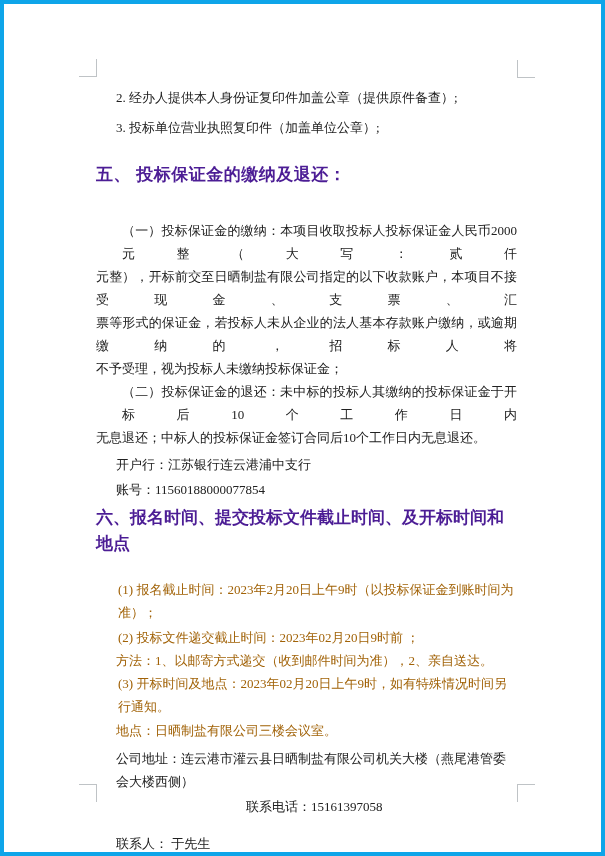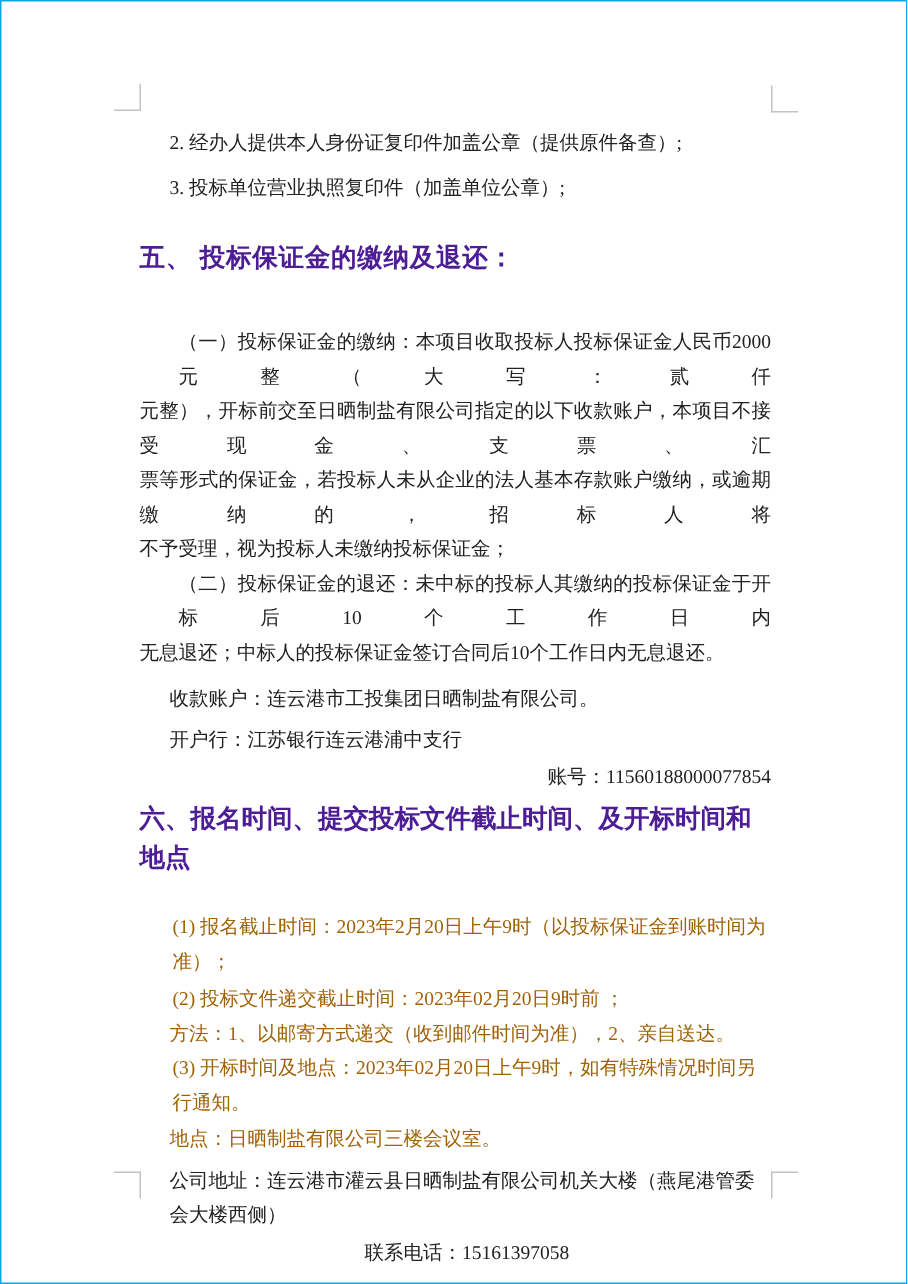--- a/index.html
+++ b/index.html
@@ -2,21 +2,21 @@
 <html><head>
 <meta charset="utf-8">
 <style>
   * { margin:0; padding:0; box-sizing:border-box; }
   html,body { background:#ffffff; }
   body { font-family:"Liberation Serif","DejaVu Serif",serif; }
   .page {
     position:relative;
     width:605px; height:856px;
     background:#ffffff;
-    border:1px solid #0ea5e9;
+    border:4px solid #0ea5e9;
     overflow:hidden;
   }
   .crop { position:absolute; width:18px; height:18px; }
   .crop.tl { left:75px; top:55px;  border-right:1px solid #bfc3c6; border-bottom:1px solid #bfc3c6; }
   .crop.tr { left:513px; top:56px; border-left:1px solid #bfc3c6;  border-bottom:1px solid #bfc3c6; }
   .crop.bl { left:75px; top:780px; border-right:1px solid #bfc3c6; border-top:1px solid #bfc3c6; }
   .crop.br { left:513px; top:780px;border-left:1px solid #bfc3c6;  border-top:1px solid #bfc3c6; }
   .content {
     position:absolute; left:92px; top:72px; width:421px;
     font-size:13px; line-height:23px; color:#212121;
@@ -30,21 +30,21 @@
     font-size:17px; line-height:26px;
   }
   .heading.h5 { margin-top:23px; letter-spacing:0.5px; }
   .heading.h6 { margin-top:4px; }
   .jline { text-align:justify; text-align-last:justify; }
   .indent2 { padding-left:2em; }
   .para1 { margin-top:31px; }
   .acct { padding-left:20px; }
   .acct.name { margin-top:8px; }
   .acct.bank { margin-top:4px; }
-  .acct.no   { margin-top:2px;text-align:right; }
+  .acct.no   { margin-top:2px; }
   .red { color:#a16207; }
   .red-item { padding-left:22px; }
   .red-label { padding-left:20px; }
   .ri1 { margin-top:21px; }
   .ri2 { margin-top:2px; }
   .ri4 { margin-top:0; }
   .ri5 { margin-top:1px; }
   .address { margin-top:5px; padding-left:20px; }
   .contact-row { margin-top:2px; padding-left:20px; display:flex; }
   .contact-row .who { width:130px;margin-top:37px; }
@@ -70,21 +70,20 @@
       <div class="jline">元整），开标前交至日晒制盐有限公司指定的以下收款账户，本项目不接受现金、支票、汇</div>
       <div class="jline">票等形式的保证金，若投标人未从企业的法人基本存款账户缴纳，或逾期缴纳的，招标人将</div>
       <div>不予受理，视为投标人未缴纳投标保证金；</div>
     </div>
 
     <div>
       <div class="jline indent2">（二）投标保证金的退还：未中标的投标人其缴纳的投标保证金于开标后10个工作日内</div>
       <div>无息退还；中标人的投标保证金签订合同后10个工作日内无息退还。</div>
     </div>
 
-    <div class="acct name">收款账户：连云港市工投集团日晒制盐有限公司。</div>
     <div class="acct bank">开户行：江苏银行连云港浦中支行</div>
     <div class="acct no">账号：11560188000077854</div>
 
     <div class="heading h6">六、报名时间、提交投标文件截止时间、及开标时间和地点</div>
 
     <div class="red red-item ri1">(1) 报名截止时间：2023年2月20日上午9时（以投标保证金到账时间为准）；</div>
     <div class="red red-item ri2">(2) 投标文件递交截止时间：2023年02月20日9时前 ；</div>
     <div class="red red-label">方法：1、以邮寄方式递交（收到邮件时间为准），2、亲自送达。</div>
     <div class="red red-item ri4">(3) 开标时间及地点：2023年02月20日上午9时，如有特殊情况时间另行通知。</div>
     <div class="red red-label ri5">地点：日晒制盐有限公司三楼会议室。</div>

